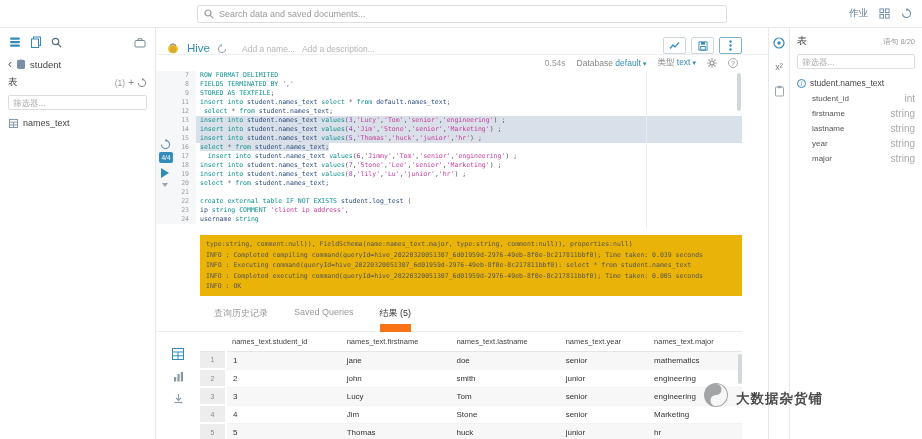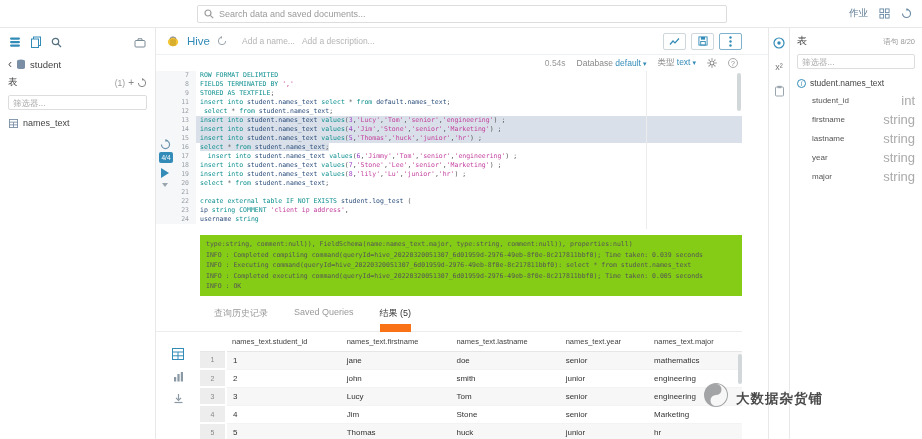--- a/index.html
+++ b/index.html
@@ -27,21 +27,21 @@
   .sb-tables-header .cnt{color:#999;font-size:8.5px}
   .sp{flex:1}
   .plus-ic{font-size:10px;color:#888;cursor:pointer;line-height:8px}
   .sb-filter,.rp-filter{width:100%;height:15px;border:1px solid #ddd;border-radius:2px;font-size:8.5px;padding:0 4px;color:#333;font-family:inherit;outline:none}
   .sb-filter{margin:3px 0 6px}
   .sb-filter::placeholder,.rp-filter::placeholder{color:#aaa}
   .sb-table{display:flex;align-items:center;gap:5px;font-size:9px;color:#444;padding:2px 1px;cursor:pointer}
 
   
   .editor-area{flex:1;min-width:0;display:flex;flex-direction:column;background:#fff}
-  .editor-header{height:27px;display:flex;align-items:center;gap:7px;padding:0 8px 0 10px;border-bottom:1px solid #eef1f3}
+  .editor-header{height:27px;display:flex;align-items:flex-end;gap:7px;padding:0 8px 0 10px;border-bottom:1px solid #eef1f3}
   .hive-label{color:#338bb8;font-size:11.5px}
   .ghost{color:#b5b5b5;font-size:8.5px;cursor:text}
   .ghost.name{margin-left:8px}
   .header-actions{margin-left:auto;display:flex;gap:5px;padding-right:18px}
   .hbtn{width:23px;height:17px;border:1px solid #cdd7dc;border-radius:2px;background:#fff;display:flex;align-items:center;justify-content:center;cursor:pointer}
   .hbtn.more{border-color:#7fb2cd}
   .status-row{height:16px;display:flex;align-items:center;justify-content:flex-end;gap:11px;padding:0 30px 0 0;font-size:8.5px;color:#888}
   .exec-time{color:#999}
   .dd{color:#338bb8;cursor:pointer}
   .caret{font-size:7px;color:#338bb8;margin-left:2px}
@@ -57,21 +57,21 @@
   .code-line.sel-text .code-inner{background:#d9e0e9}
   .tk-kw{color:#0e8f8f}.tk-id{color:#2d4f7c}.tk-pl{color:#555}.tk-str{color:#c33f9d}.tk-num{color:#9b3fc3}
   .exec-rail{position:absolute;left:3px;top:0;width:16px}
   .exec-refresh{position:absolute;top:68px;left:1px}
   .exec-badge{position:absolute;top:81px;left:0;background:#338bb8;color:#fff;font-size:6.5px;font-family:"Liberation Sans",sans-serif;padding:1px 2px;border-radius:2px;min-width:14px;text-align:center}
   .play-btn{position:absolute;top:97px;left:2px;width:0;height:0;border-left:8px solid #338bb8;border-top:5px solid transparent;border-bottom:5px solid transparent;cursor:pointer}
   .play-caret{position:absolute;top:112px;left:3px;width:0;height:0;border-top:4px solid #9aa5ad;border-left:3.5px solid transparent;border-right:3.5px solid transparent;cursor:pointer}
   .editor-scrollbar{position:absolute;right:1px;top:2px;width:4px;height:38px;background:#d2d7da;border-radius:2px;cursor:pointer}
 
   
-  .log-box{margin:6px 26px 5px 44px;background:#84cc16;padding:4px 6px;font-family:"DejaVu Sans Mono",monospace;font-size:6.5px;line-height:10.5px;color:#555;white-space:nowrap;overflow:hidden}
+  .log-box{margin:6px 26px 5px 44px;background:#eab308;padding:4px 6px;font-family:"DejaVu Sans Mono",monospace;font-size:6.5px;line-height:10.5px;color:#555;white-space:nowrap;overflow:hidden}
 
   
   .tabs-row{margin-right:26px;padding-left:58px;border-bottom:1px solid #ececec;display:flex;gap:26px}
   .tab{font-size:9px;color:#999;padding:6px 0 4px;cursor:pointer}
   .tab.active{color:#333;border-bottom:8px solid #f97316;margin-bottom:-1px}
 
   
   .results{display:flex;flex:1;margin-right:26px;position:relative;min-height:0}
   .results-rail{width:44px;flex-shrink:0;display:flex;flex-direction:column;align-items:center;gap:11px;padding-top:16px}
   .results-main{flex:1;min-width:0}
@@ -86,21 +86,21 @@
   
   .right-rail{width:21px;border-left:1px solid #e8e8e8;flex-shrink:0;display:flex;flex-direction:column;align-items:center;gap:13px;padding-top:9px}
   .x2{font-size:9px;color:#777;cursor:pointer}
   .right-panel{width:133px;border-left:1px solid #e8e8e8;flex-shrink:0;padding:4px 7px;background:#fff}
   .rp-header{display:flex;align-items:baseline;padding:2px 0 6px;font-size:10px;color:#444}
   .rp-stmt{margin-left:auto;font-size:7.5px;color:#999}
   .rp-filter{margin-bottom:7px}
   .rp-table-row{display:flex;align-items:center;gap:4px;font-size:8.5px;color:#444;padding:2px 0 3px;cursor:pointer}
   .info-i{width:9px;height:9px;border:1px solid #338bb8;border-radius:50%;color:#338bb8;font-size:6.5px;font-style:italic;display:inline-flex;align-items:center;justify-content:center;flex-shrink:0}
   .rp-col{display:flex;align-items:center;padding:2px 0 2px 15px;font-size:8px;color:#555;cursor:pointer}
-  .rp-col .ct{margin-left:auto;color:#aaa;font-size:13px}
+  .rp-col .ct{margin-left:auto;color:#aaa;font-size:10px}
 
   
   .watermark{position:absolute;left:703px;top:382px;display:flex;align-items:flex-end;gap:7px;opacity:.92;pointer-events:none}
   .watermark .wm-text{font-size:13.5px;font-weight:bold;color:#3b3b3b;letter-spacing:1px}
 
   .ic{display:block;cursor:pointer}
   .ic.static{cursor:default}
 </style>
 </head>
 <body>

